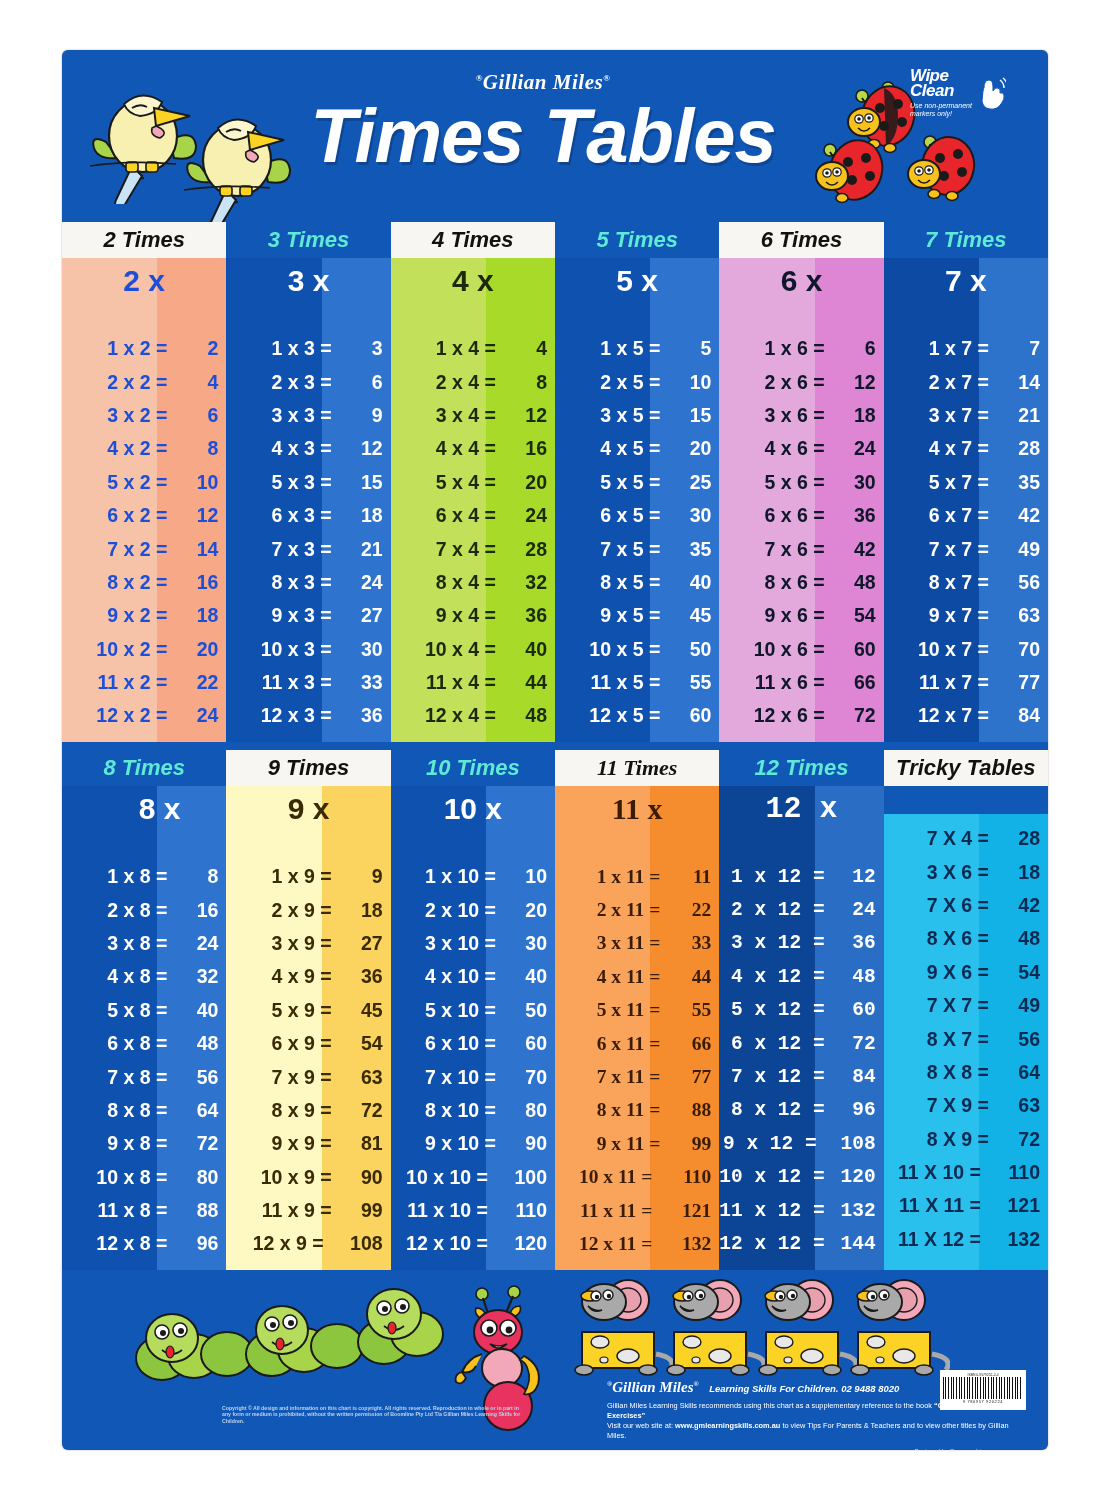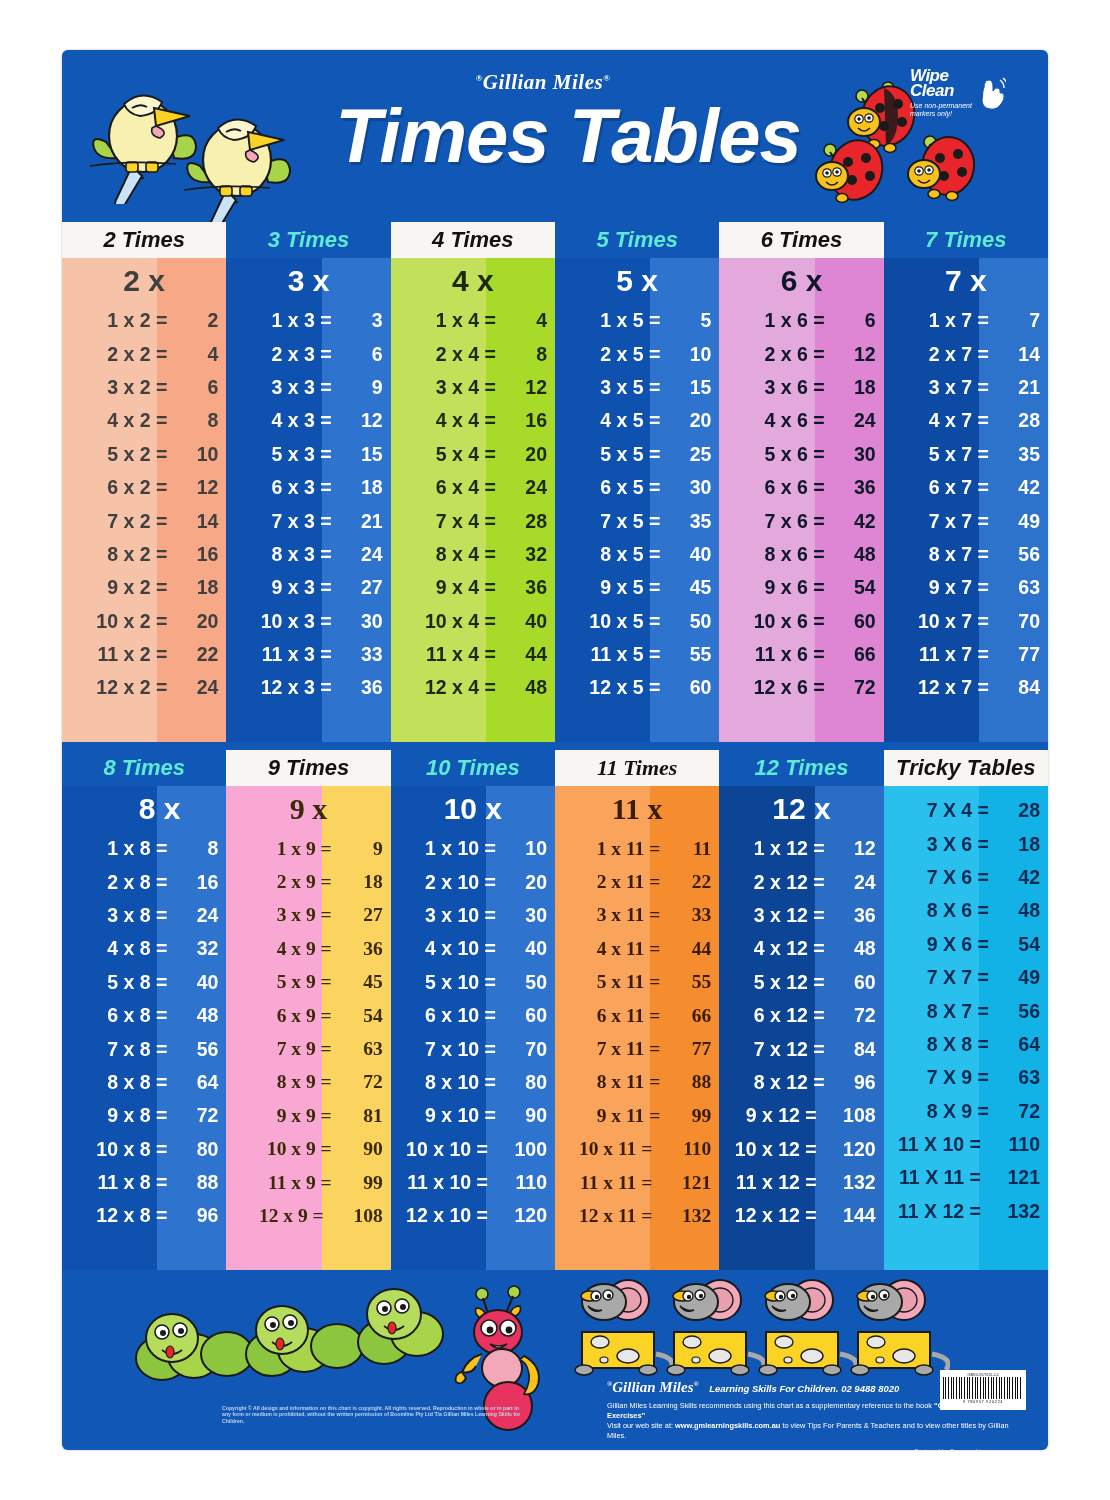--- a/index.html
+++ b/index.html
@@ -26,21 +26,20 @@
     color:#ffffff; font-style:italic; font-weight:bold;
     font-family:"Liberation Serif", serif; font-size:21px;
     letter-spacing:.5px; white-space:nowrap;
   }
   #brand-top .reg { font-size:9px; vertical-align:super; }
   #title {
     position:absolute; left:50%; transform:translateX(-50%); top:42px;
     color:#ffffff; font-weight:bold; font-style:italic;
     font-size:76px; letter-spacing:-1px; white-space:nowrap;
     text-shadow:2px 3px 0 rgba(0,0,0,.18);
-    margin-left:25px;
   }
   
   #wipe-clean { position:absolute; right:18px; top:18px; width:96px; text-align:left; }
   #wipe-clean .wc-line1 {
     color:#ffffff; font-weight:bold; font-style:italic; font-size:17px;
     line-height:15px; letter-spacing:-.5px;
   }
   #wipe-clean .wc-line2 { color:#ffffff; font-size:7px; line-height:8px; margin-top:4px; font-style:italic; width:62px;}
   #wipe-hand { position:absolute; right:0px; top:8px; width:30px; height:34px; }
 
@@ -65,21 +64,21 @@
     font-style:italic; font-weight:bold; font-size:22px; white-space:nowrap;
   }
   .col-head.light { background:#F7F6F2; color:#14110F; }
   .col-head.blue  { background:#1157B5; color:#5eead4; }
   .col-body { position:relative; height:484px; }
   .hiband { position:absolute; top:0; bottom:0; left:58%; right:0; }
   .big-x {
     position:relative; text-align:center; font-weight:bold; font-size:30px;
     padding-top:6px; height:44px; letter-spacing:0px;
   }
-  .rows { position:relative; padding-top:2px; }
+  .rows { position:relative; padding-top:2px;margin-top:28px; }
   .row {
     display:flex; align-items:center; height:33.4px;
     font-weight:bold; font-size:19.5px; padding:0 8px 0 0;
     white-space:nowrap;
   }
   .row .lhs { flex:1; text-align:right; padding-right:5px; }
   .row .rhs { width:46px; text-align:right; }
   .row.wide .rhs { width:54px; }
 
   
@@ -221,21 +220,21 @@
       <svg id="wipe-hand" viewBox="0 0 30 34">
         <path d="M8 12 q0 -8 5 -8 q4 0 4 7 l0 4 q2 -4 5 -3 q3 1 2 5 q3 -1 4 2 q1 4 -3 9 q-4 6 -11 5 q-7 -1 -8 -8 l1 -10 q1 -4 1 -3Z" fill="#ffffff" stroke="#1157B5" stroke-width="1"></path>
         <path d="M24 4 q4 3 4 8 M27 2 q5 4 5 11" stroke="#ffffff" stroke-width="1.4" fill="none"></path>
       </svg>
     </div>
   </div>
 
   <div class="band" id="band-top">
       <div class="col" style="left: 0px;">
         <div class="col-head light">2 Times</div>
-        <div class="col-body" style="background: rgb(247, 195, 168); color: #404040;">
+        <div class="col-body" style="background: rgb(247, 195, 168); color: #1d4ed8;">
           <div class="hiband" style="background: rgb(246, 168, 135);"></div>
           <div class="big-x">2 x</div>
           <div class="rows">
             <div class="row">
               <span class="lhs">1 x 2 =</span>
               <span class="rhs">2</span>
             </div>
             <div class="row">
               <span class="lhs">2 x 2 =</span>
               <span class="rhs">4</span>
@@ -623,21 +622,21 @@
             </div>
             <div class="row">
               <span class="lhs">12 x 8 =</span>
               <span class="rhs">96</span>
             </div>
           </div>
         </div>
       </div>
       <div class="col" style="left: 164.333px;">
         <div class="col-head light">9 Times</div>
-        <div class="col-body" style="background: #f9a8d4; color: rgb(58, 42, 6); font-family: Liberation Serif, serif;">
+        <div class="col-body" style="background: #fef9c3; color: rgb(58, 42, 6);">
           <div class="hiband" style="background: rgb(250, 212, 94);"></div>
           <div class="big-x">9 x</div>
           <div class="rows">
             <div class="row">
               <span class="lhs">1 x 9 =</span>
               <span class="rhs">9</span>
             </div>
             <div class="row">
               <span class="lhs">2 x 9 =</span>
               <span class="rhs">18</span>
@@ -794,21 +793,21 @@
             </div>
             <div class="row wide">
               <span class="lhs">12 x 11 =</span>
               <span class="rhs">132</span>
             </div>
           </div>
         </div>
       </div>
       <div class="col" style="left: 657.333px;">
         <div class="col-head blue">12 Times</div>
-        <div class="col-body" style="background: rgb(12, 68, 150); color: rgb(255, 255, 255);">
+        <div class="col-body" style="background: rgb(12, 68, 150); color: rgb(255, 255, 255); font-family: Liberation Mono, monospace;">
           <div class="hiband" style="background: rgb(42, 109, 196);"></div>
           <div class="big-x">12 x</div>
           <div class="rows">
             <div class="row">
               <span class="lhs">1 x 12 =</span>
               <span class="rhs">12</span>
             </div>
             <div class="row">
               <span class="lhs">2 x 12 =</span>
               <span class="rhs">24</span>

